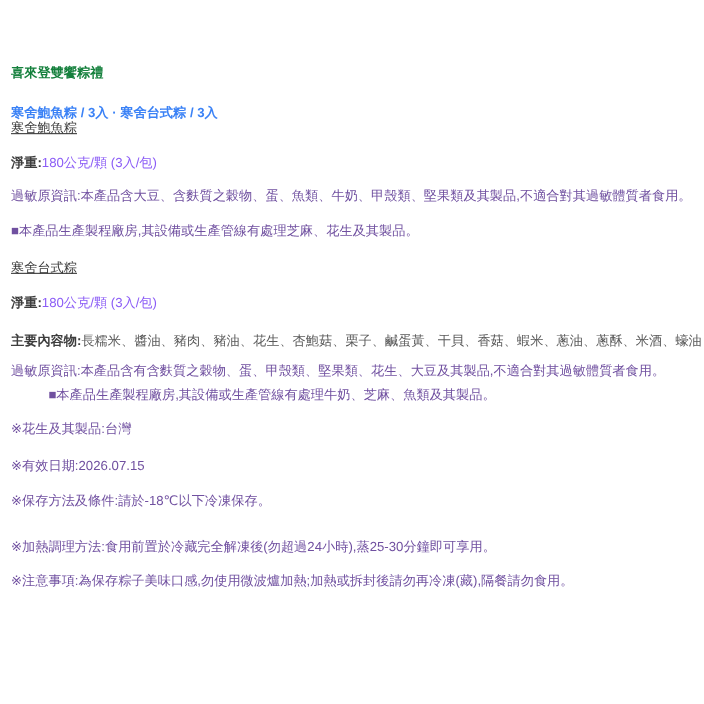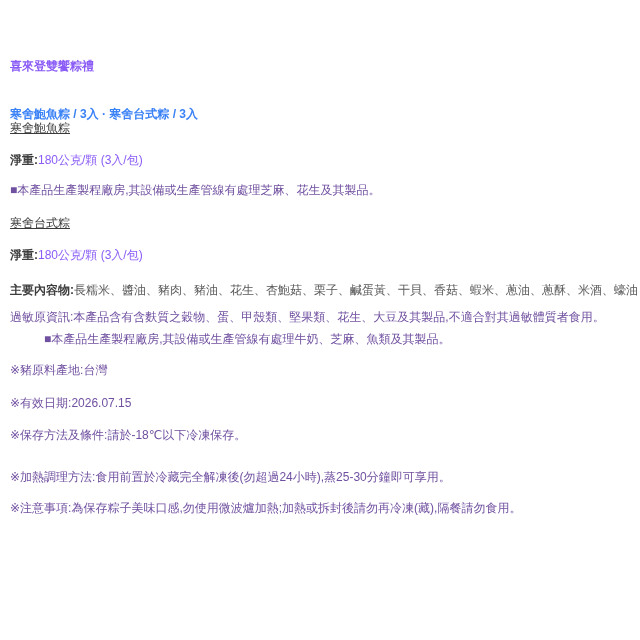--- a/index.html
+++ b/index.html
@@ -18,22 +18,22 @@
     font-family: "Liberation Sans", "DejaVu Sans", sans-serif;
     font-size: 12px;
     line-height: 14px;
     color: #3d3d3d;
   }
   .line {
     white-space: nowrap;
   }
   .title {
     font-weight: bold;
-    color: #8b5cf6;
-    margin-bottom: 34px;
+    color: #15803d;
+    margin-bottom: 22px;
   }
   .subtitle {
     font-weight: bold;
     color: #3b82f6;
     margin-bottom: 0;
   }
   .product-name {
     font-weight: normal;
     color: #3a3a3a;
     text-decoration: underline;
@@ -54,38 +54,39 @@
 
   <div class="line" style="margin-bottom:18px;">
     <span class="product-name">寒舍鮑魚粽</span>
   </div>
 
   <div class="line" style="margin-bottom:16px;">
     <span class="label">淨重:</span><span class="value">180公克/顆 (3入/包)</span>
   </div>
 
 
+  <div class="line purple" style="margin-bottom:18px;">過敏原資訊:本產品含大豆、含麩質之穀物、蛋、魚類、牛奶、甲殼類、堅果類及其製品,不適合對其過敏體質者食用。</div>
 
   <div class="line purple" style="margin-bottom:19px;">■本產品生產製程廠房,其設備或生產管線有處理芝麻、花生及其製品。</div>
 
   <div class="line" style="margin-bottom:18px;">
     <span class="product-name">寒舍台式粽</span>
   </div>
 
   <div class="line" style="margin-bottom:21px;">
     <span class="label">淨重:</span><span class="value">180公克/顆 (3入/包)</span>
   </div>
 
   <div class="line" style="margin-bottom:13px;">
     <span class="label">主要內容物:</span><span class="ingredients-text">長糯米、醬油、豬肉、豬油、花生、杏鮑菇、栗子、鹹蛋黃、干貝、香菇、蝦米、蔥油、蔥酥、米酒、蠔油</span>
   </div>
 
   <div class="line purple" style="margin-bottom:8px;">過敏原資訊:本產品含有含麩質之穀物、蛋、甲殼類、堅果類、花生、大豆及其製品,不適合對其過敏體質者食用。</div>
 
   <div class="line purple" style="margin-bottom:17px;margin-left:34px;">■本產品生產製程廠房,其設備或生產管線有處理牛奶、芝麻、魚類及其製品。</div>
 
-  <div class="line purple" style="margin-bottom:19px;">※豬原料產地:台灣</div>
+  <div class="line purple" style="margin-bottom:19px;">※花生及其製品:台灣</div>
   <div class="line purple" style="margin-bottom:18px;">※有效日期:2026.07.15</div>
   <div class="line purple" style="margin-bottom:28px;">※保存方法及條件:請於-18℃以下冷凍保存。</div>
   <div class="line purple" style="margin-bottom:17px;">※加熱調理方法:食用前置於冷藏完全解凍後(勿超過24小時),蒸25-30分鐘即可享用。</div>
   <div class="line purple">※注意事項:為保存粽子美味口感,勿使用微波爐加熱;加熱或拆封後請勿再冷凍(藏),隔餐請勿食用。</div>
 
 </div>
 
 </body></html>

